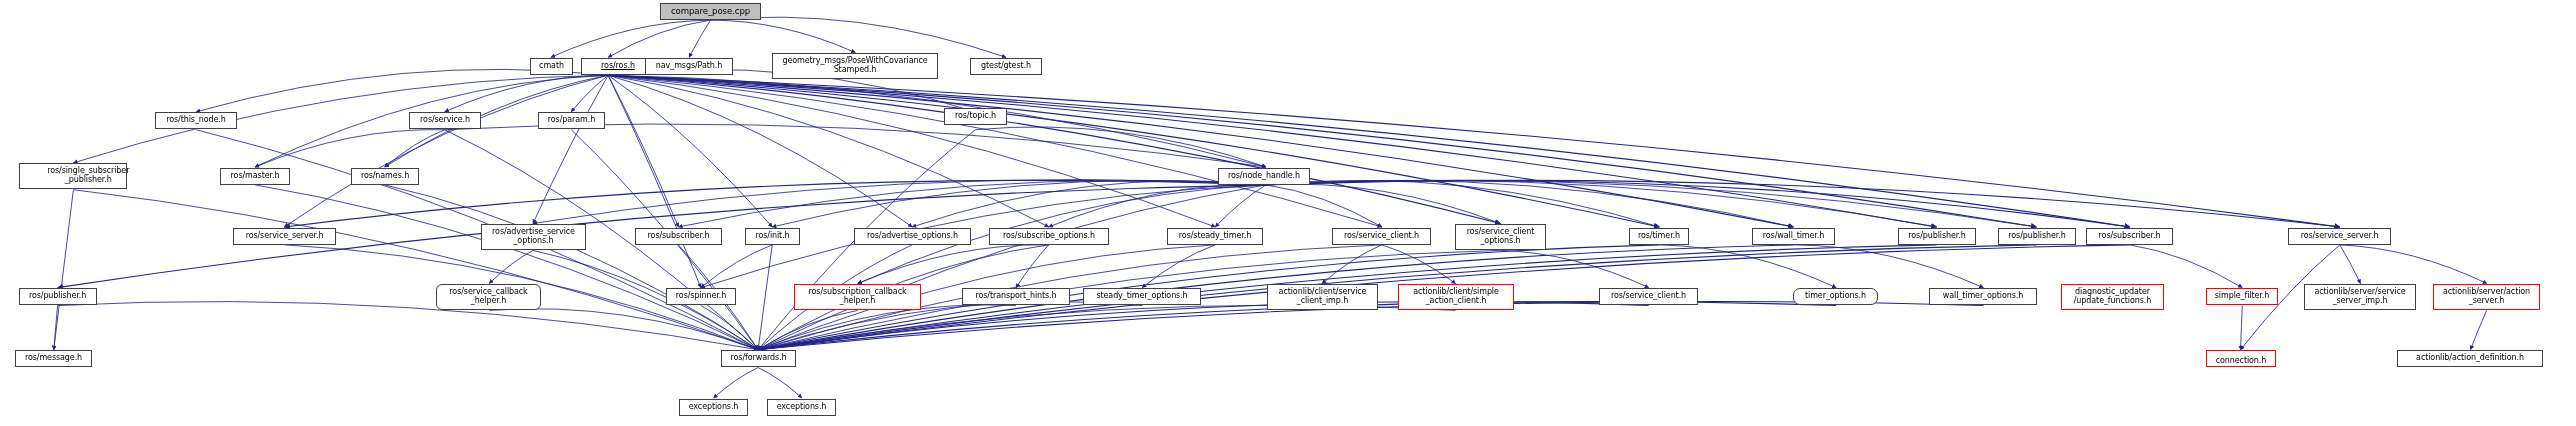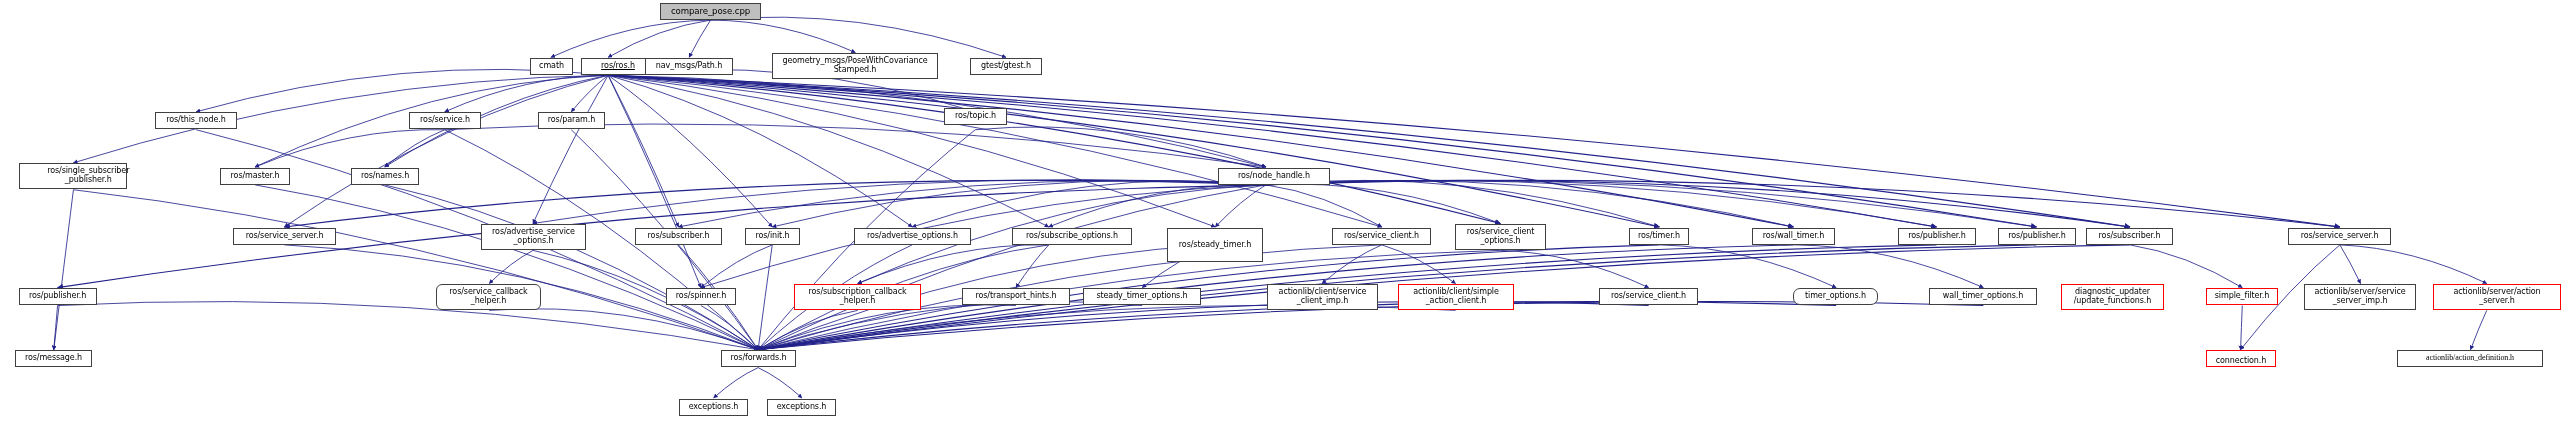--- a/index.html
+++ b/index.html
@@ -183,29 +183,29 @@
 Stamped.h</span></div>
       <div class="node " style="left: 970px; top: 58px; width: 72px; height: 17px;"><span>gtest/gtest.h</span></div>
       <div class="node " style="left: 155px; top: 112px; width: 82px; height: 17px;"><span>ros/this_node.h</span></div>
       <div class="node " style="left: 409px; top: 112px; width: 72px; height: 17px;"><span>ros/service.h</span></div>
       <div class="node " style="left: 538px; top: 112px; width: 67px; height: 17px;"><span>ros/param.h</span></div>
       <div class="node " style="left: 944px; top: 108px; width: 63px; height: 17px;"><span>ros/topic.h</span></div>
       <div class="node " style="left: 19.3px; top: 163px; width: 108px; height: 26px; padding-left: 32px;"><span>ros/single_subscriber
 _publisher.h</span></div>
       <div class="node " style="left: 220px; top: 168px; width: 70px; height: 17px;"><span>ros/master.h</span></div>
       <div class="node " style="left: 351px; top: 168px; width: 68px; height: 17px;"><span>ros/names.h</span></div>
-      <div class="node thick" style="left: 1218px; top: 168px; width: 112px; height: 17px;"><span>ros/node_handle.h</span></div>
+      <div class="node thick" style="left: 1218px; top: 168px; width: 92px; height: 17px;"><span>ros/node_handle.h</span></div>
       <div class="node thick" style="left: 233px; top: 228px; width: 103px; height: 17px;"><span>ros/service_server.h</span></div>
       <div class="node thick" style="left: 481px; top: 224px; width: 105px; height: 26px;"><span>ros/advertise_service
 _options.h</span></div>
       <div class="node thick" style="left: 635px; top: 228px; width: 87px; height: 17px;"><span>ros/subscriber.h</span></div>
       <div class="node thick" style="left: 745px; top: 228px; width: 55px; height: 17px;"><span>ros/init.h</span></div>
       <div class="node " style="left: 854px; top: 228px; width: 117px; height: 17px;"><span>ros/advertise_options.h</span></div>
-      <div class="node " style="left: 989px; top: 228px; width: 120px; height: 17px; margin-left: 23px;"><span>ros/subscribe_options.h</span></div>
-      <div class="node " style="left: 1167px; top: 228px; width: 96px; height: 34px;"><span>ros/steady_timer.h</span></div>
+      <div class="node " style="left: 989px; top: 228px; width: 120px; height: 17px;"><span>ros/subscribe_options.h</span></div>
+      <div class="node " style="left: 1167px; top: 228px; width: 96px; height: 17px;"><span>ros/steady_timer.h</span></div>
       <div class="node " style="left: 1332px; top: 228px; width: 99px; height: 17px;"><span>ros/service_client.h</span></div>
       <div class="node thick" style="left: 1455px; top: 224px; width: 91px; height: 26px;"><span>ros/service_client
 _options.h</span></div>
       <div class="node " style="left: 1629px; top: 228px; width: 60px; height: 17px;"><span>ros/timer.h</span></div>
       <div class="node " style="left: 1752px; top: 228px; width: 83px; height: 17px;"><span>ros/wall_timer.h</span></div>
       <div class="node " style="left: 1898px; top: 228px; width: 78px; height: 17px;"><span>ros/publisher.h</span></div>
       <div class="node " style="left: 1998px; top: 228px; width: 78px; height: 17px;"><span>ros/publisher.h</span></div>
       <div class="node " style="left: 2086px; top: 228px; width: 87px; height: 17px;"><span>ros/subscriber.h</span></div>
       <div class="node " style="left: 2288px; top: 228px; width: 103px; height: 17px;"><span>ros/service_server.h</span></div>
       <div class="node thick" style="left: 18.6px; top: 288px; width: 78px; height: 17px;"><span>ros/publisher.h</span></div>
@@ -221,23 +221,23 @@
       <div class="node red" style="left: 1398px; top: 284px; width: 116px; height: 26px;"><span>actionlib/client/simple
 _action_client.h</span></div>
       <div class="node " style="left: 1599px; top: 288px; width: 99px; height: 17px;"><span>ros/service_client.h</span></div>
       <div class="node " style="left: 1793px; top: 288px; width: 85px; height: 17px; border-radius: 7px;"><span>timer_options.h</span></div>
       <div class="node " style="left: 1929px; top: 288px; width: 108px; height: 17px;"><span>wall_timer_options.h</span></div>
       <div class="node red" style="left: 2061px; top: 284px; width: 103px; height: 26px;"><span>diagnostic_updater
 /update_functions.h</span></div>
       <div class="node red" style="left: 2206px; top: 288px; width: 72px; height: 17px;"><span>simple_filter.h</span></div>
       <div class="node thick" style="left: 2304px; top: 284px; width: 112px; height: 26px;"><span>actionlib/server/service
 _server_imp.h</span></div>
-      <div class="node red" style="left: 2433px; top: 284px; width: 128px; height: 26px;"><span>actionlib/server/action
+      <div class="node red" style="left: 2433px; top: 284px; width: 107px; height: 26px;"><span>actionlib/server/action
 _server.h</span></div>
       <div class="node thick" style="left: 15px; top: 350px; width: 77px; height: 17px;"><span>ros/message.h</span></div>
       <div class="node thick" style="left: 721px; top: 350px; width: 75px; height: 17px;"><span>ros/forwards.h</span></div>
       <div class="node red" style="left: 2206px; top: 350px; width: 70px; height: 17px; align-items: flex-end;"><span>connection.h</span></div>
-      <div class="node " style="left: 2397px; top: 350px; width: 146px; height: 17px; font-family: Liberation Serif, serif;"><span>actionlib/action_definition.h</span></div>
+      <div class="node " style="left: 2397px; top: 350px; width: 146px; height: 17px;"><span>actionlib/action_definition.h</span></div>
       <div class="node " style="left: 679px; top: 399px; width: 69px; height: 17px;"><span>exceptions.h</span></div>
       <div class="node " style="left: 767px; top: 399px; width: 69px; height: 17px;"><span>exceptions.h</span></div>
     </div>
 </div>
 
 
 </body></html>

